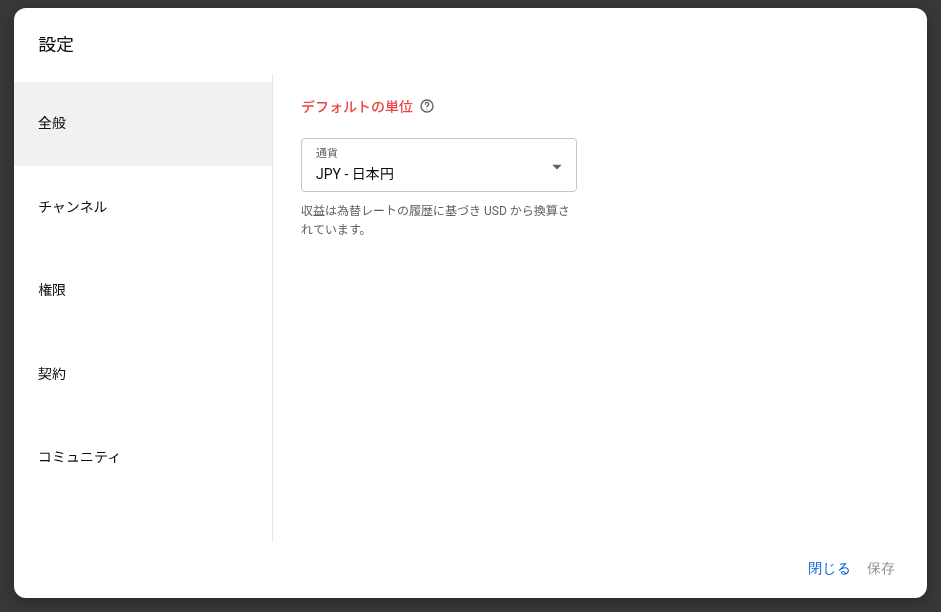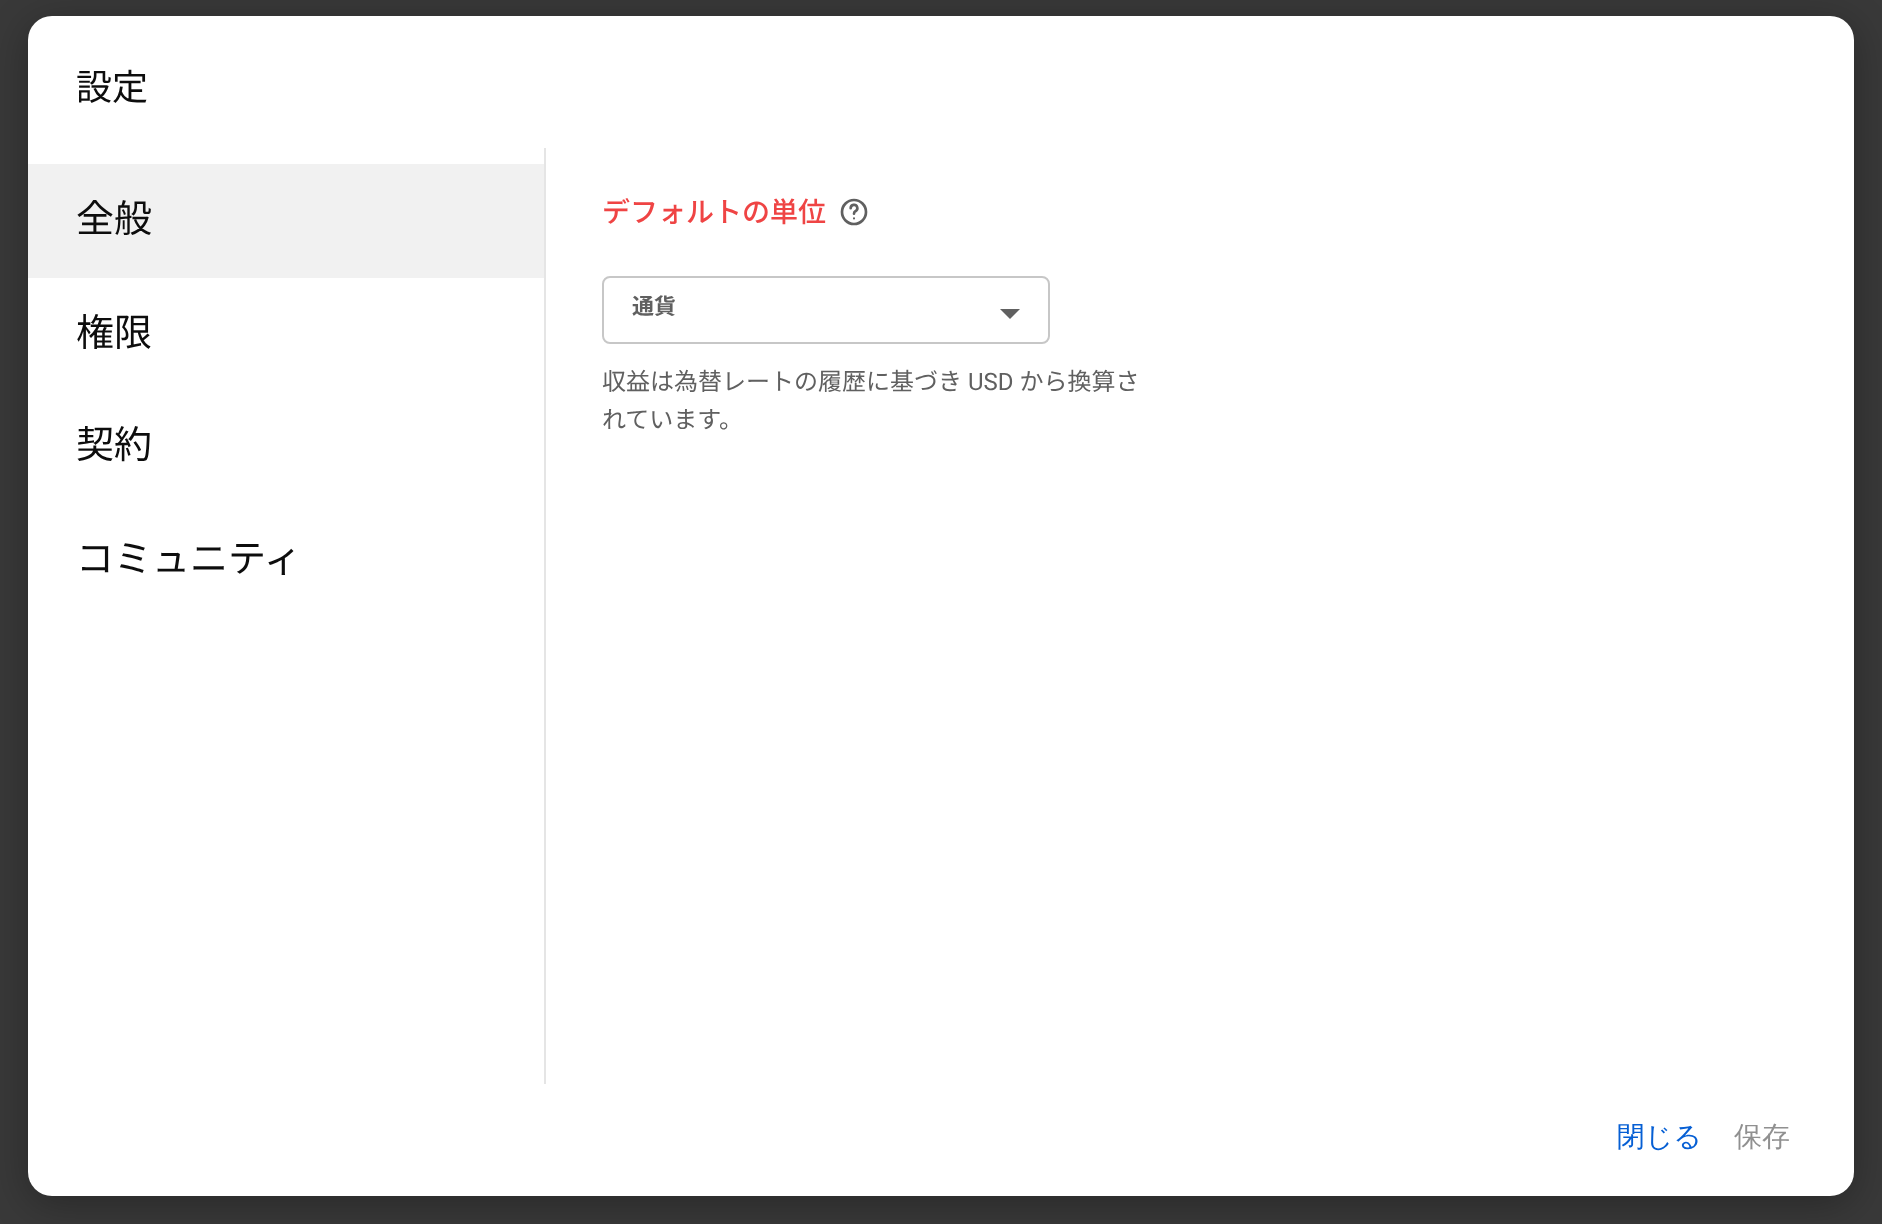--- a/index.html
+++ b/index.html
@@ -44,22 +44,22 @@
       flex: 1;
       display: flex;
       overflow: hidden;
     }
     .sidebar {
       width: 259px;
       border-right: 1px solid #e5e5e5;
       padding-top: 8px;
     }
     .sidebar-item {
-      padding: 15px 24px;
-      font-size: 19px;
+      padding: 32px 24px;
+      font-size: 14px;
       color: #0d0d0d;
       cursor: pointer;
       line-height: 1.4;
     }
     .sidebar-item.active {
       background: #f1f1f1;
     }
     .content {
       flex: 1;
       padding: 22px 28px;
@@ -75,23 +75,22 @@
     .help-icon {
       display: inline-flex;
       align-items: center;
       justify-content: center;
       width: 16px;
       height: 16px;
       color: #606060;
     }
     .select-wrap {
       margin-top: 22px;
-      width: 224px;
+      width: 276px;
       position: relative;
-      font-weight: bold;
     }
     .select-box {
       border: 1px solid #c7c7c7;
       border-radius: 4px;
       padding: 8px 14px 8px 14px;
       position: relative;
       cursor: pointer;
       background: #fff;
     }
     .select-label {
@@ -146,20 +145,23 @@
 
 <div class="modal">
   <div class="modal-header">
     <h1 class="modal-title">設定</h1>
   </div>
 
   <div class="modal-body">
     <nav class="sidebar">
       <div class="sidebar-item active">
         <span>全般</span>
+      </div>
+      <div class="sidebar-item">
+        <span>チャンネル</span>
       </div>
       <div class="sidebar-item">
         <span>権限</span>
       </div>
       <div class="sidebar-item">
         <span>契約</span>
       </div>
       <div class="sidebar-item">
         <span>コミュニティ</span>
       </div>
@@ -173,20 +175,21 @@
             <circle cx="12" cy="12" r="9"></circle>
             <path d="M9.5 9.2a2.5 2.5 0 1 1 3.6 2.2c-.8.5-1.1 1-1.1 1.9" stroke-linecap="round"></path>
             <circle cx="12" cy="16.8" r="0.8" fill="currentColor" stroke="none"></circle>
           </svg>
         </span>
       </div>
 
       <div class="select-wrap">
         <div class="select-box">
           <div class="select-label">通貨</div>
+          <div class="select-value">JPY - 日本円</div>
           <span class="select-caret">
             <svg width="10" height="6" viewBox="0 0 10 6">
                 <path d="M0 0 L5 5 L10 0 Z" fill="currentColor"></path>
               </svg>
           </span>
         </div>
       </div>
 
       <p class="helper-text">収益は為替レートの履歴に基づき USD から換算されています。</p>
     </div>

